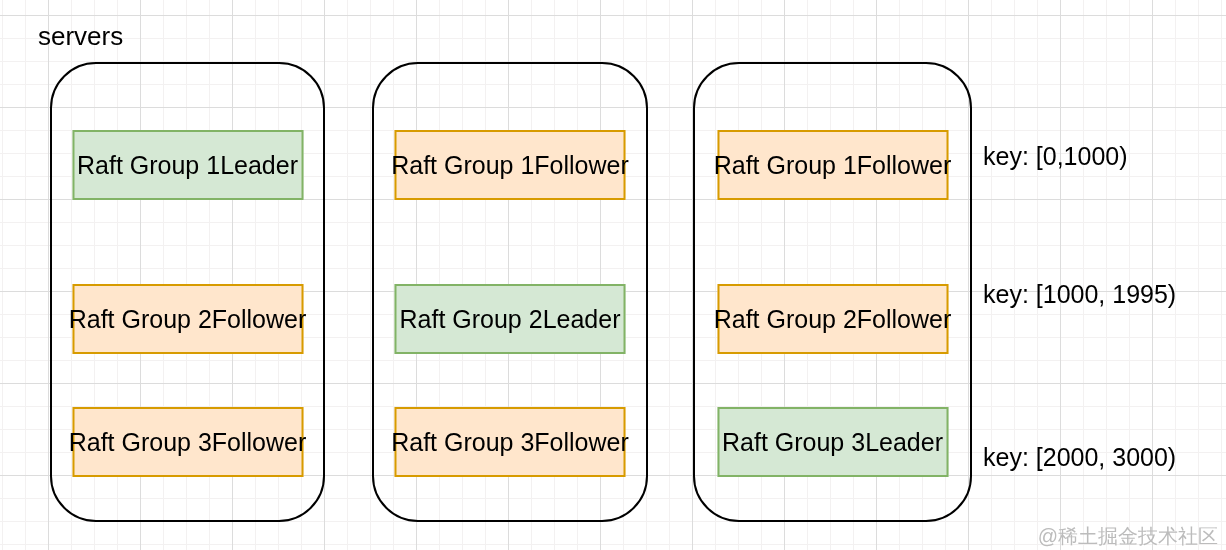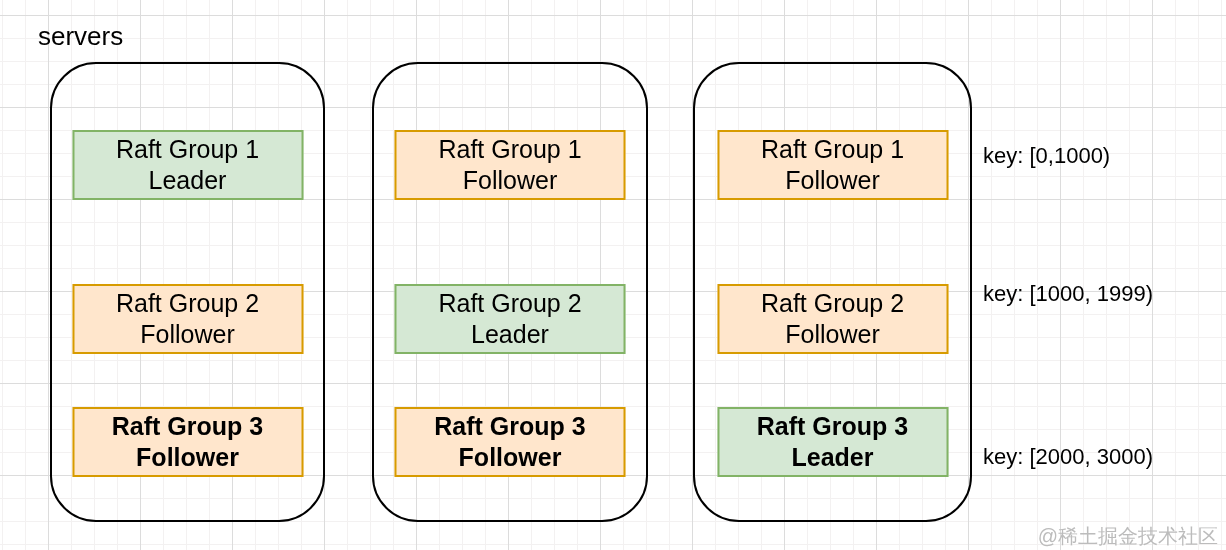--- a/index.html
+++ b/index.html
@@ -48,44 +48,44 @@
   .node {
     position: absolute;
     left: 50%;
     transform: translateX(-50%);
     width: 231px;
     height: 70px;
     box-sizing: border-box;
     border: 2px solid #999;
     background: #eee;
     display: flex;
-    flex-direction: column;
+    flex-direction: row;
     align-items: center;
     justify-content: center;
     text-align: center;
     font-size: 25px;
     line-height: 31px;
     white-space: nowrap;
   }
   .node.r1 { top: 66px; }
   .node.r2 { top: 220px; }
-  .node.r3 { top: 343px; font-weight: bold; }
+  .node.r3 { top: 343px; }
   .node.role-leader {
     background: var(--leader-fill, #d5e8d4);
     border-color: var(--leader-border, #82b366);
   }
   .node.role-follower {
     background: var(--follower-fill, #ffe6cc);
     border-color: var(--follower-border, #d79b00);
   }
   .key-label {
     position: absolute;
     left: 983px;
     transform: translateY(-50%);
-    font-size: 22px;
+    font-size: 25px;
     line-height: 1.15;
     color: #000;
     white-space: nowrap;
   }
   .key-label.k1 { top: 156px; }
   .key-label.k2 { top: 294px; }
   .key-label.k3 { top: 433px; margin-top: 24px; }
   .watermark {
     position: absolute;
     right: 8px;
@@ -141,18 +141,18 @@
       <div>Raft Group 2</div>
       <div>Follower</div>
     </div>
     <div class="node r3 role-leader">
       <div>Raft Group 3</div>
       <div>Leader</div>
     </div>
   </div>
 
   <div class="key-label k1">key: [0,1000)</div>
-  <div class="key-label k2">key: [1000, 1999)</div>
+  <div class="key-label k2">key: [1000, 1995)</div>
   <div class="key-label k3">key: [2000, 3000)</div>
 
   <div class="watermark">@稀土掘金技术社区</div>
 
 </div>
 
 </body></html>

